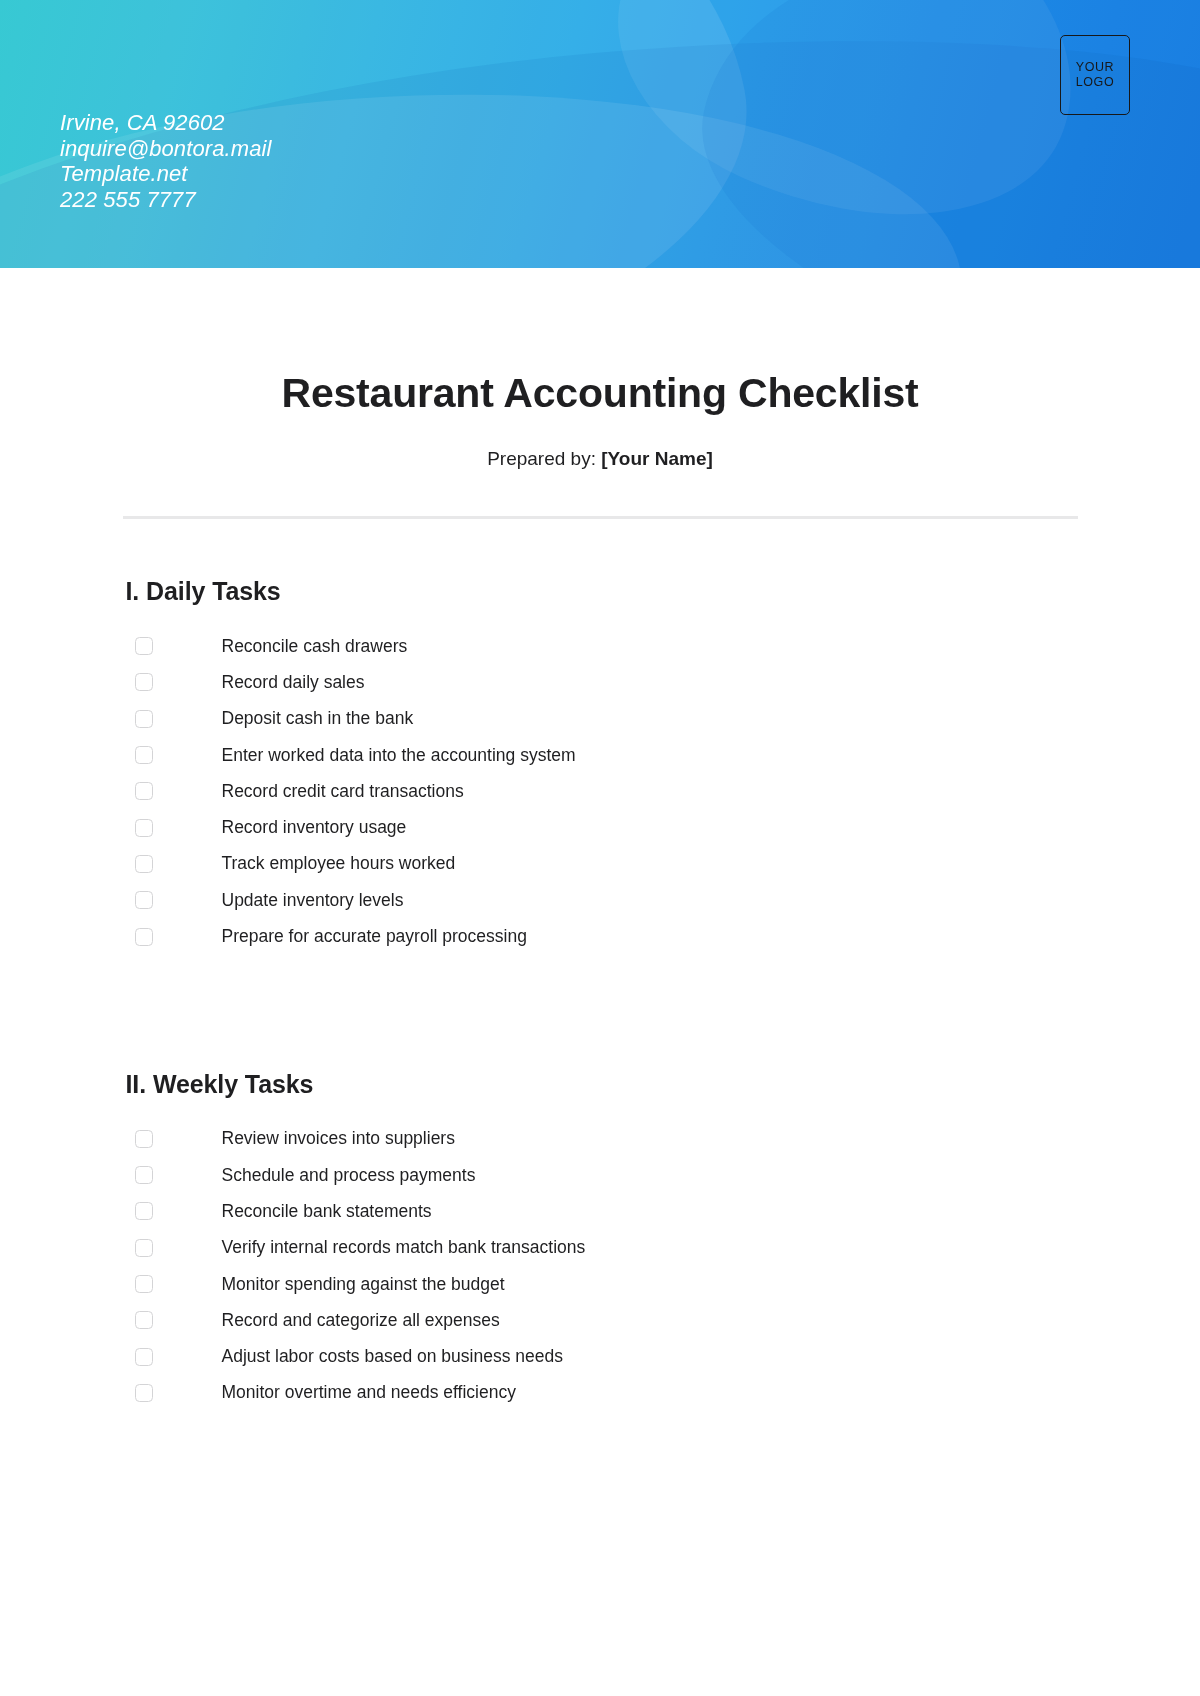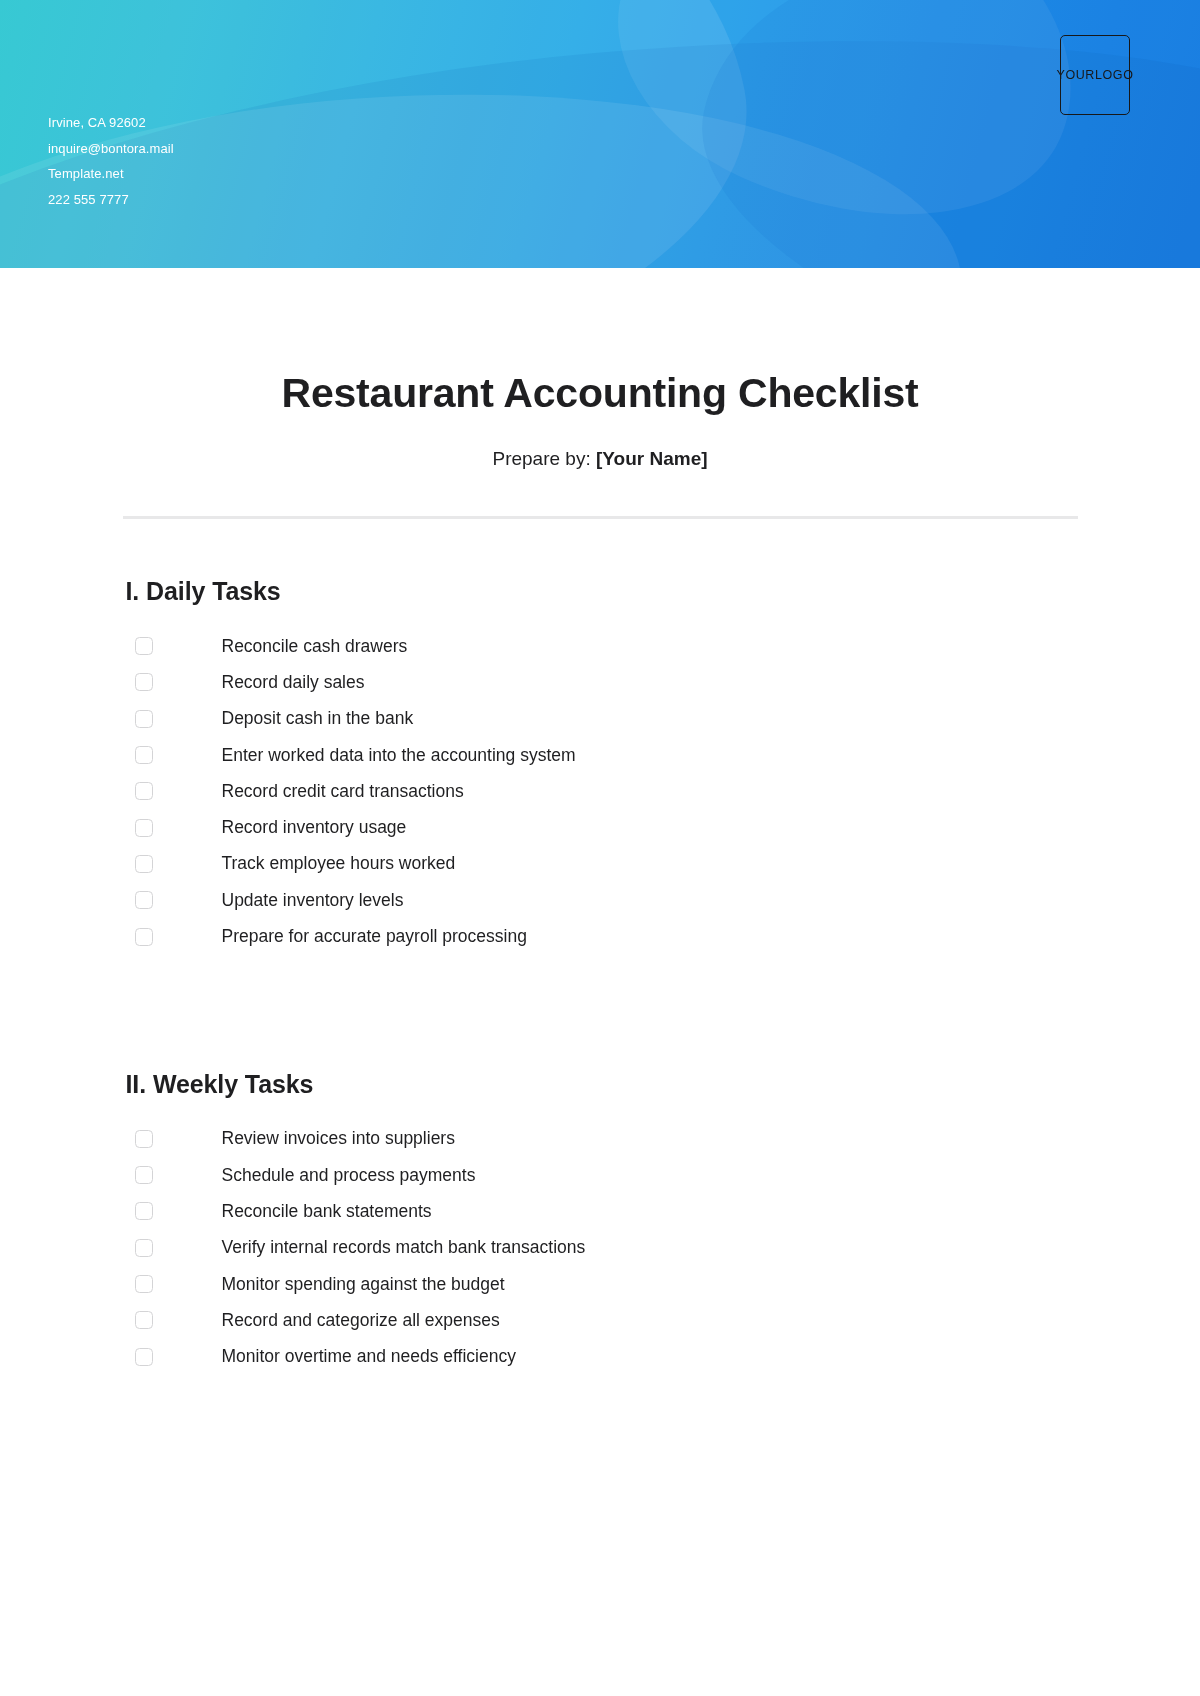--- a/index.html
+++ b/index.html
@@ -83,40 +83,41 @@
     right: -260px;
     width: 760px;
     height: 420px;
     border-radius: 48% 52% 40% 60% / 55% 45% 55% 45%;
     background: rgba(18,110,205,0.12);
     transform: rotate(12deg);
   }
 
   .contact-block {
     position: absolute;
-    left: 48px;
+    left: 60px;
     top: 110px;
     color: #ffffff;
-    font-size: 13px;
+    font-size: 22px;
     line-height: 25.5px;
     letter-spacing: 0.1px;
     font-weight: 400;
+    font-style: italic;
   }
   .contact-line { white-space: nowrap; }
 
   .logo-box {
     position: absolute;
     right: 70px;
     top: 35px;
     width: 70px;
     height: 80px;
     border: 1.7px solid #17181a;
     border-radius: 5px;
     display: flex;
-    flex-direction: row;
+    flex-direction: column;
     align-items: center;
     justify-content: center;
     box-sizing: border-box;
   }
   .logo-text {
     font-size: 12.5px;
     line-height: 15px;
     letter-spacing: 0.6px;
     color: #17181a;
     font-weight: 400;
@@ -219,21 +220,21 @@
     <div class="logo-text">YOUR</div>
     <div class="logo-text">LOGO</div>
   </div>
 </div>
 
 <div class="doc">
 
   <h1 class="title">Restaurant Accounting Checklist</h1>
 
   <div class="subtitle">
-    <span>Prepare by:</span>
+    <span>Prepared by:</span>
     <b>[Your Name]</b>
   </div>
 
   <div class="divider"></div>
 
   <div class="section section-daily">
     <div class="section-heading">I. Daily Tasks</div>
     <ul class="task-list">
       <li class="task-item">
         <span class="checkbox"></span>
@@ -296,18 +297,22 @@
       <li class="task-item">
         <span class="checkbox"></span>
         <span class="task-label">Monitor spending against the budget</span>
       </li>
       <li class="task-item">
         <span class="checkbox"></span>
         <span class="task-label">Record and categorize all expenses</span>
       </li>
       <li class="task-item">
         <span class="checkbox"></span>
+        <span class="task-label">Adjust labor costs based on business needs</span>
+      </li>
+      <li class="task-item">
+        <span class="checkbox"></span>
         <span class="task-label">Monitor overtime and needs efficiency</span>
       </li>
     </ul>
   </div>
 
 </div>
 
 </body></html>

